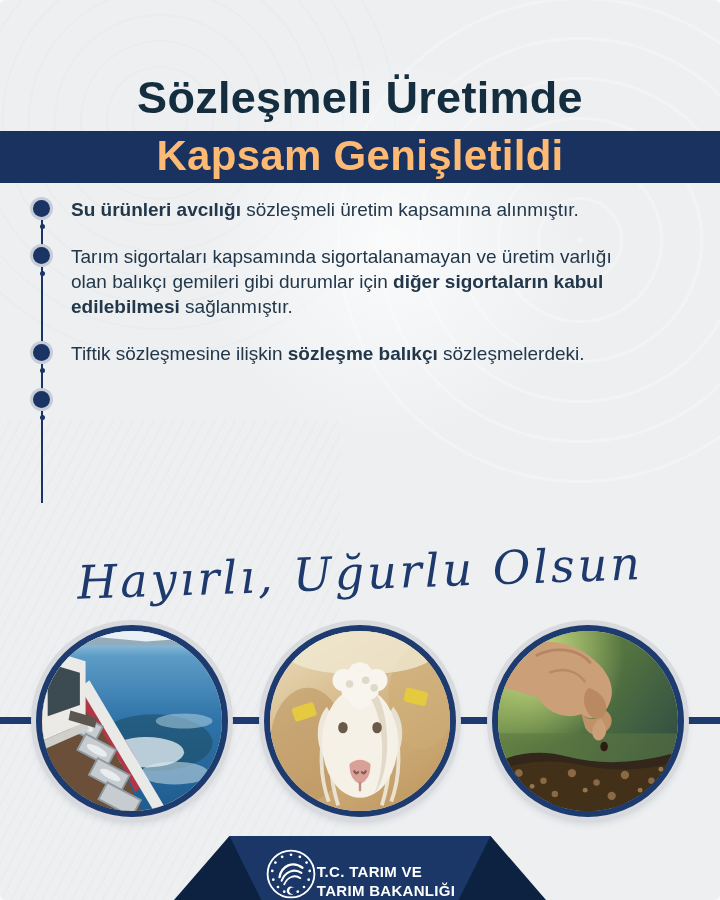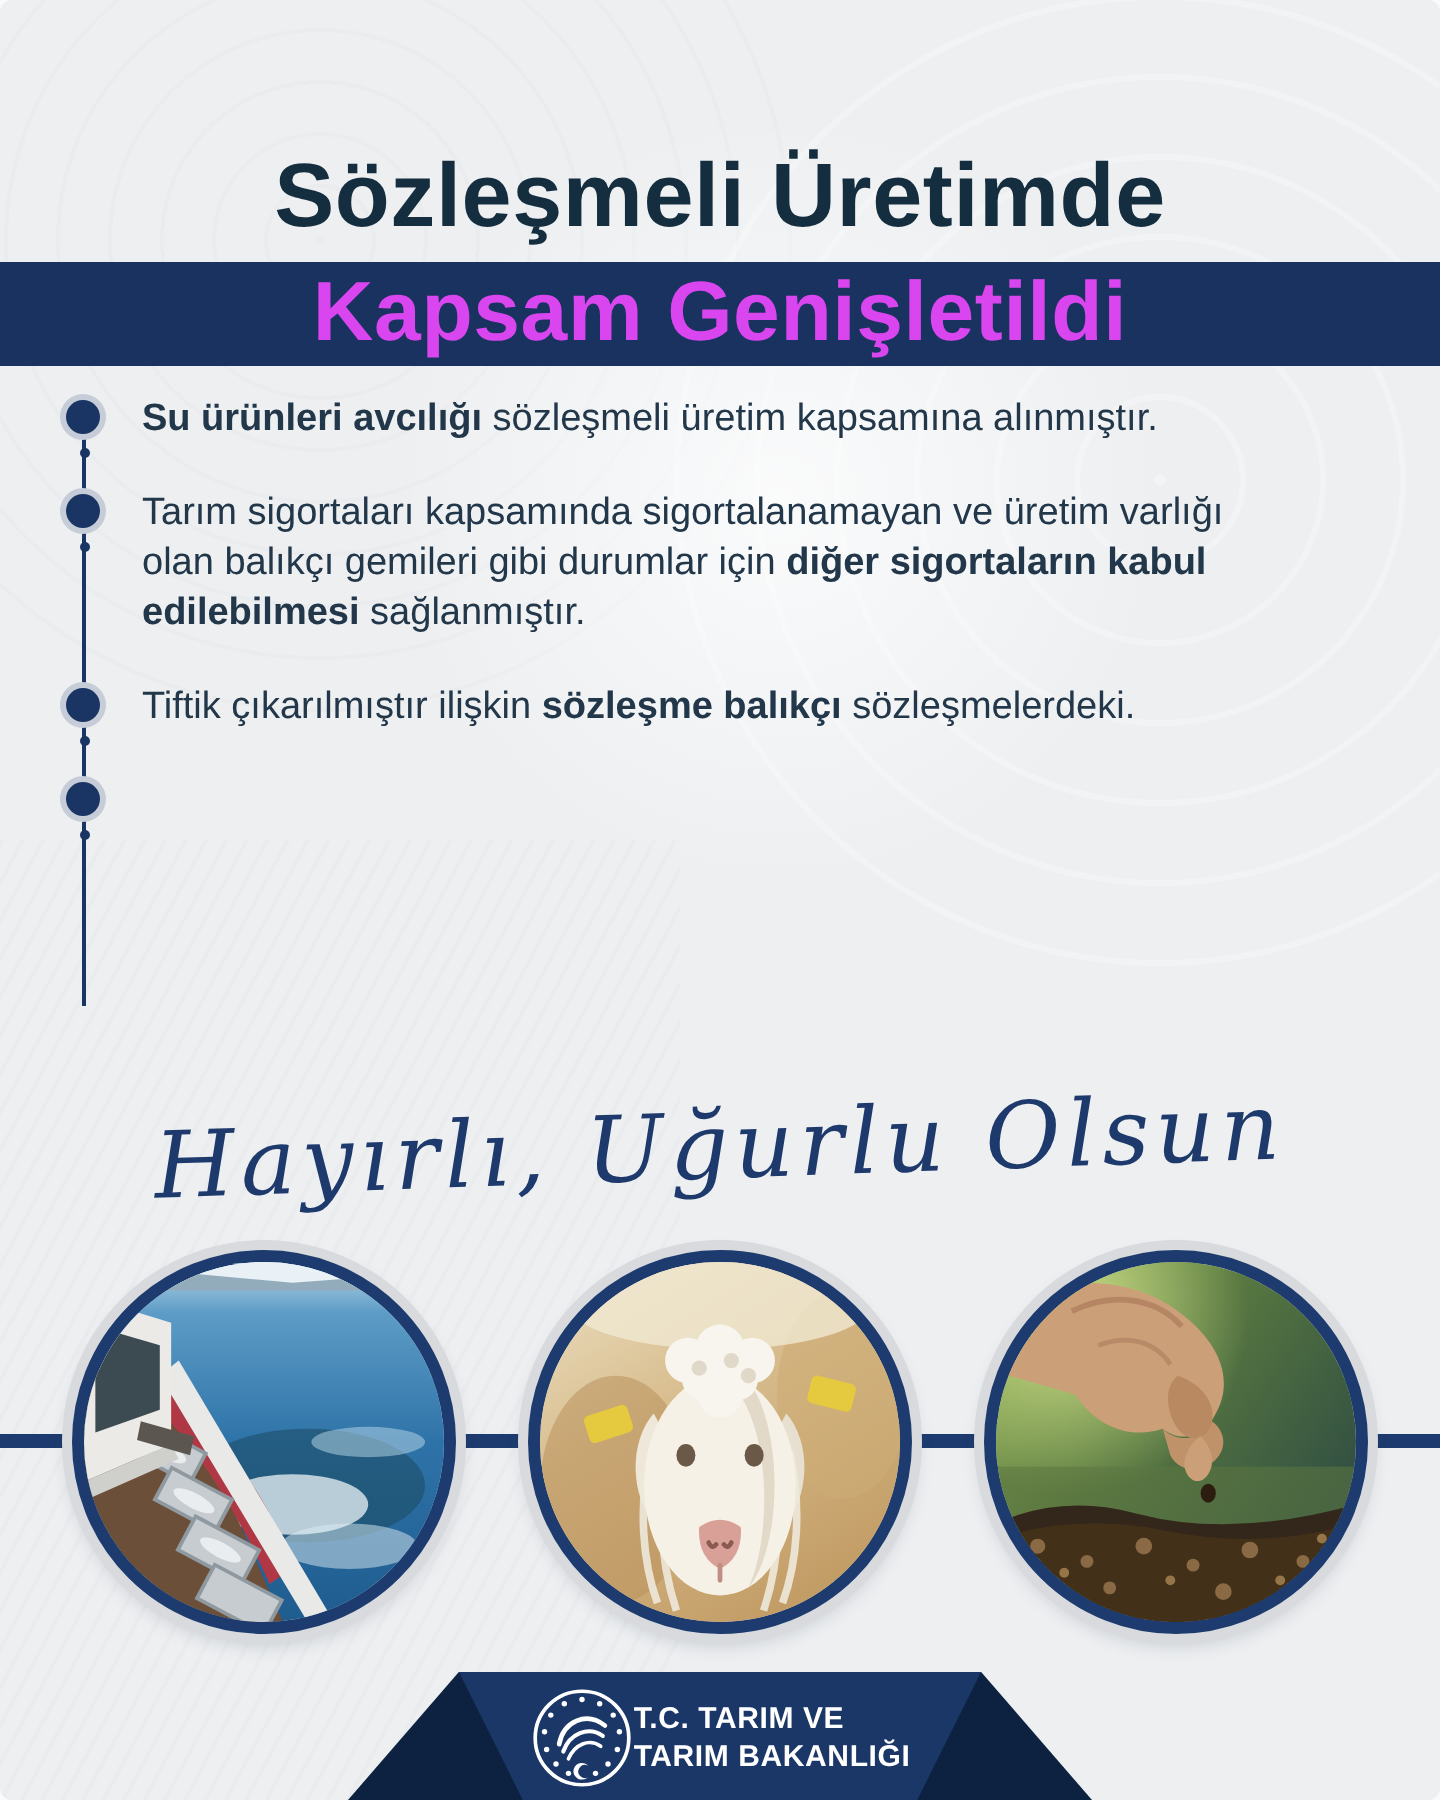--- a/index.html
+++ b/index.html
@@ -41,21 +41,21 @@
     text-align:center;
     font-size:45px;font-weight:800;letter-spacing:.3px;
     color:#152e3f;
   }
   .banner{
     position:absolute;top:131px;left:0;width:100%;height:52px;
     background:#19325f;
     display:flex;align-items:center;justify-content:center;
   }
   .banner span{
-    color:#d946ef;font-size:42px;font-weight:800;letter-spacing:.3px;
+    color:#fdba74;font-size:42px;font-weight:800;letter-spacing:.3px;
     transform:translateY(-1px);
   }
 
   
   .bullets{
     position:absolute;top:197px;left:30px;width:660px;
   }
   .timeline{
     position:absolute;left:11px;top:14px;height:292px;width:2px;
     background:#1a3464;
@@ -125,21 +125,21 @@
     clip-path:polygon(14.9% 0, 85.1% 0, 100% 100%, 0 100%);
   }
   .footer .panel{
     position:absolute;inset:0;
     background:#1b3768;
     -webkit-clip-path:polygon(14.9% 0, 85.1% 0, 76.5% 100%, 23.5% 100%);
     clip-path:polygon(14.9% 0, 85.1% 0, 76.5% 100%, 23.5% 100%);
   }
   .footer .content{
     position:absolute;inset:0;
-    display:flex;align-items:center;justify-content:center;
+    display:flex;align-items:flex-end;justify-content:center;
     padding-top:2px;
   }
   .ministry{
     color:#ffffff;font-weight:700;
     font-size:15px;line-height:19px;letter-spacing:.3px;
   }
 </style>
 </head>
 <body>
 
@@ -173,21 +173,21 @@
         <span class="minidot"></span>
       </div>
       <p class="bullet-text"><span>Tarım sigortaları kapsamında sigortalanamayan ve üretim varlığı olan balıkçı gemileri gibi durumlar için </span><span class="b">diğer sigortaların kabul edilebilmesi</span><span> sağlanmıştır.</span></p>
     </div>
 
     <div class="bullet">
       <div class="dot-wrap">
         <span class="dot"></span>
         <span class="minidot"></span>
       </div>
-      <p class="bullet-text"><span>Tiftik çıkarılmıştır ilişkin </span><span class="b">sözleşme balıkçı</span><span> sözleşmelerdeki.</span></p>
+      <p class="bullet-text"><span>Tiftik sözleşmesine ilişkin </span><span class="b">sözleşme balıkçı</span><span> sözleşmelerdeki.</span></p>
     </div>
 
 
     <div class="bullet">
       <div class="dot-wrap">
         <span class="dot"></span>
         <span class="minidot"></span>
       </div>
     </div>
   </div>

